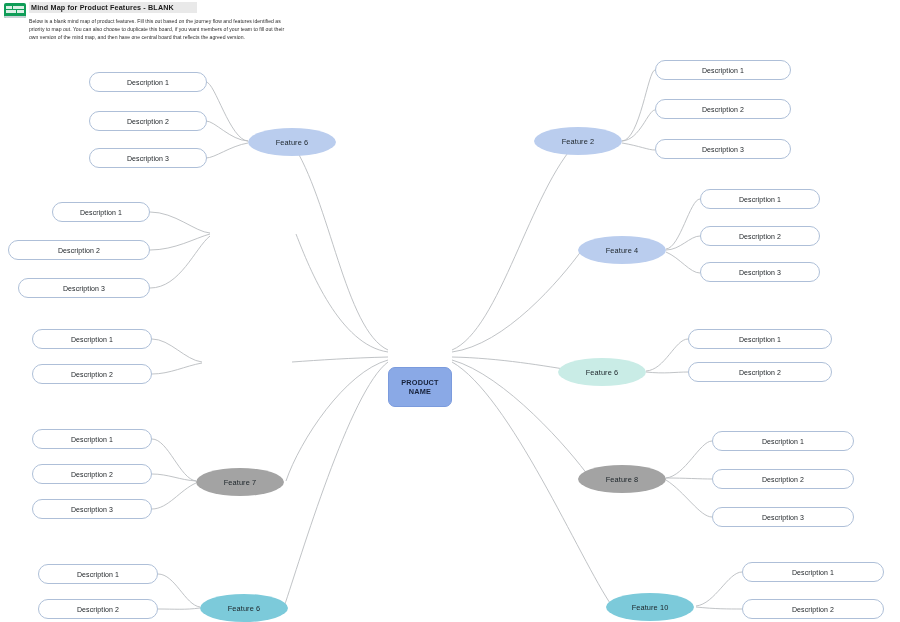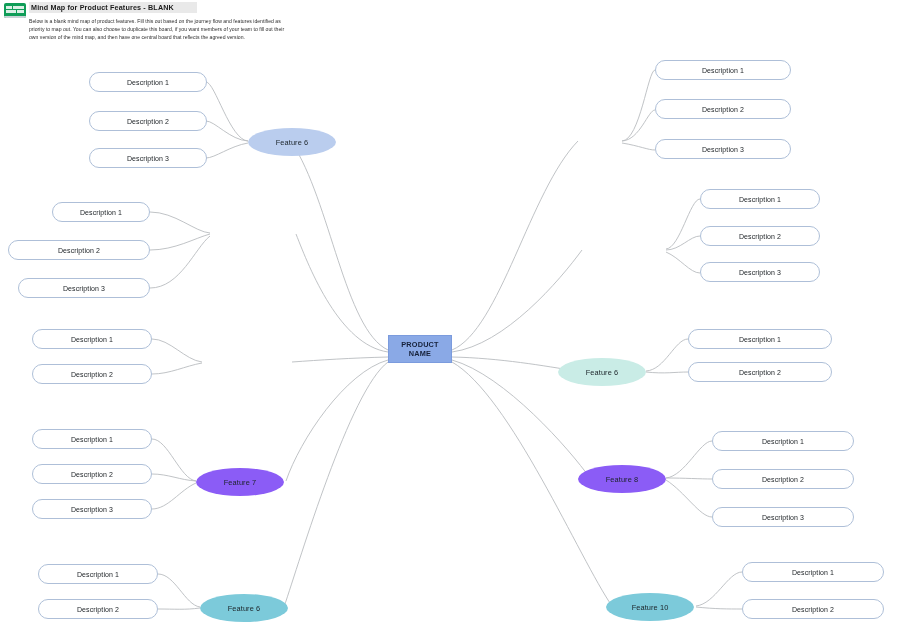--- a/index.html
+++ b/index.html
@@ -46,34 +46,34 @@
 
   
   #links{position:absolute;left:0;top:0;width:900px;height:622px;pointer-events:none;}
   #links path{fill:none;stroke:#b9bcc0;stroke-width:.9;}
 
   
   .node{position:absolute;box-sizing:border-box;display:flex;
         align-items:center;justify-content:center;text-align:center;}
 
   #central-node{
-    width:64px;height:28px;border-radius:0;
+    width:64px;height:40px;border-radius:7px;
     background:#8aa9e6;border:1px solid #7b9bdd;
     font-size:7.3px;font-weight:bold;line-height:9.5px;
-    color:#16213a;letter-spacing:.2px;
+    color:#16213a;letter-spacing:.2px;margin-top:32px;
   }
 
   .feature-node{
     border-radius:50%;
     font-size:7.4px;color:#1b2328;letter-spacing:.1px;
     width:88px;height:28px;
   }
   .fc-blue  {background:#bacdee;}
   .fc-mint  {background:#c9ece6;}
-  .fc-green {background:#8b5cf6;}
+  .fc-green {background:#a3a3a3;}
   .fc-teal  {background:#7ccada;}
 
   .desc-node{
     height:20px;border-radius:11px;
     background:#ffffff;border:1px solid #aebfd8;
     font-size:7px;color:#22272b;letter-spacing:.1px;
   }
 </style>
 </head>
 <body>
@@ -201,30 +201,36 @@
   <div class="node feature-node fc-teal" style="left:200px;top:594px;">
     <span>Feature 6</span>
     </div>
   <div class="node desc-node" style="left:38px;top:564px;width:120px;">
     <span>Description 1</span>
     </div>
   <div class="node desc-node" style="left:38px;top:599px;width:120px;">
     <span>Description 2</span>
     </div>
 
+  <div class="node feature-node fc-blue" style="left:534px;top:127px;">
+    <span>Feature 2</span>
+    </div>
   <div class="node desc-node" style="left:655px;top:60px;width:136px;">
     <span>Description 1</span>
     </div>
   <div class="node desc-node" style="left:655px;top:99px;width:136px;">
     <span>Description 2</span>
     </div>
   <div class="node desc-node" style="left:655px;top:139px;width:136px;">
     <span>Description 3</span>
     </div>
 
+  <div class="node feature-node fc-blue" style="left:578px;top:236px;">
+    <span>Feature 4</span>
+    </div>
   <div class="node desc-node" style="left:700px;top:189px;width:120px;">
     <span>Description 1</span>
     </div>
   <div class="node desc-node" style="left:700px;top:226px;width:120px;">
     <span>Description 2</span>
     </div>
   <div class="node desc-node" style="left:700px;top:262px;width:120px;">
     <span>Description 3</span>
     </div>
 

